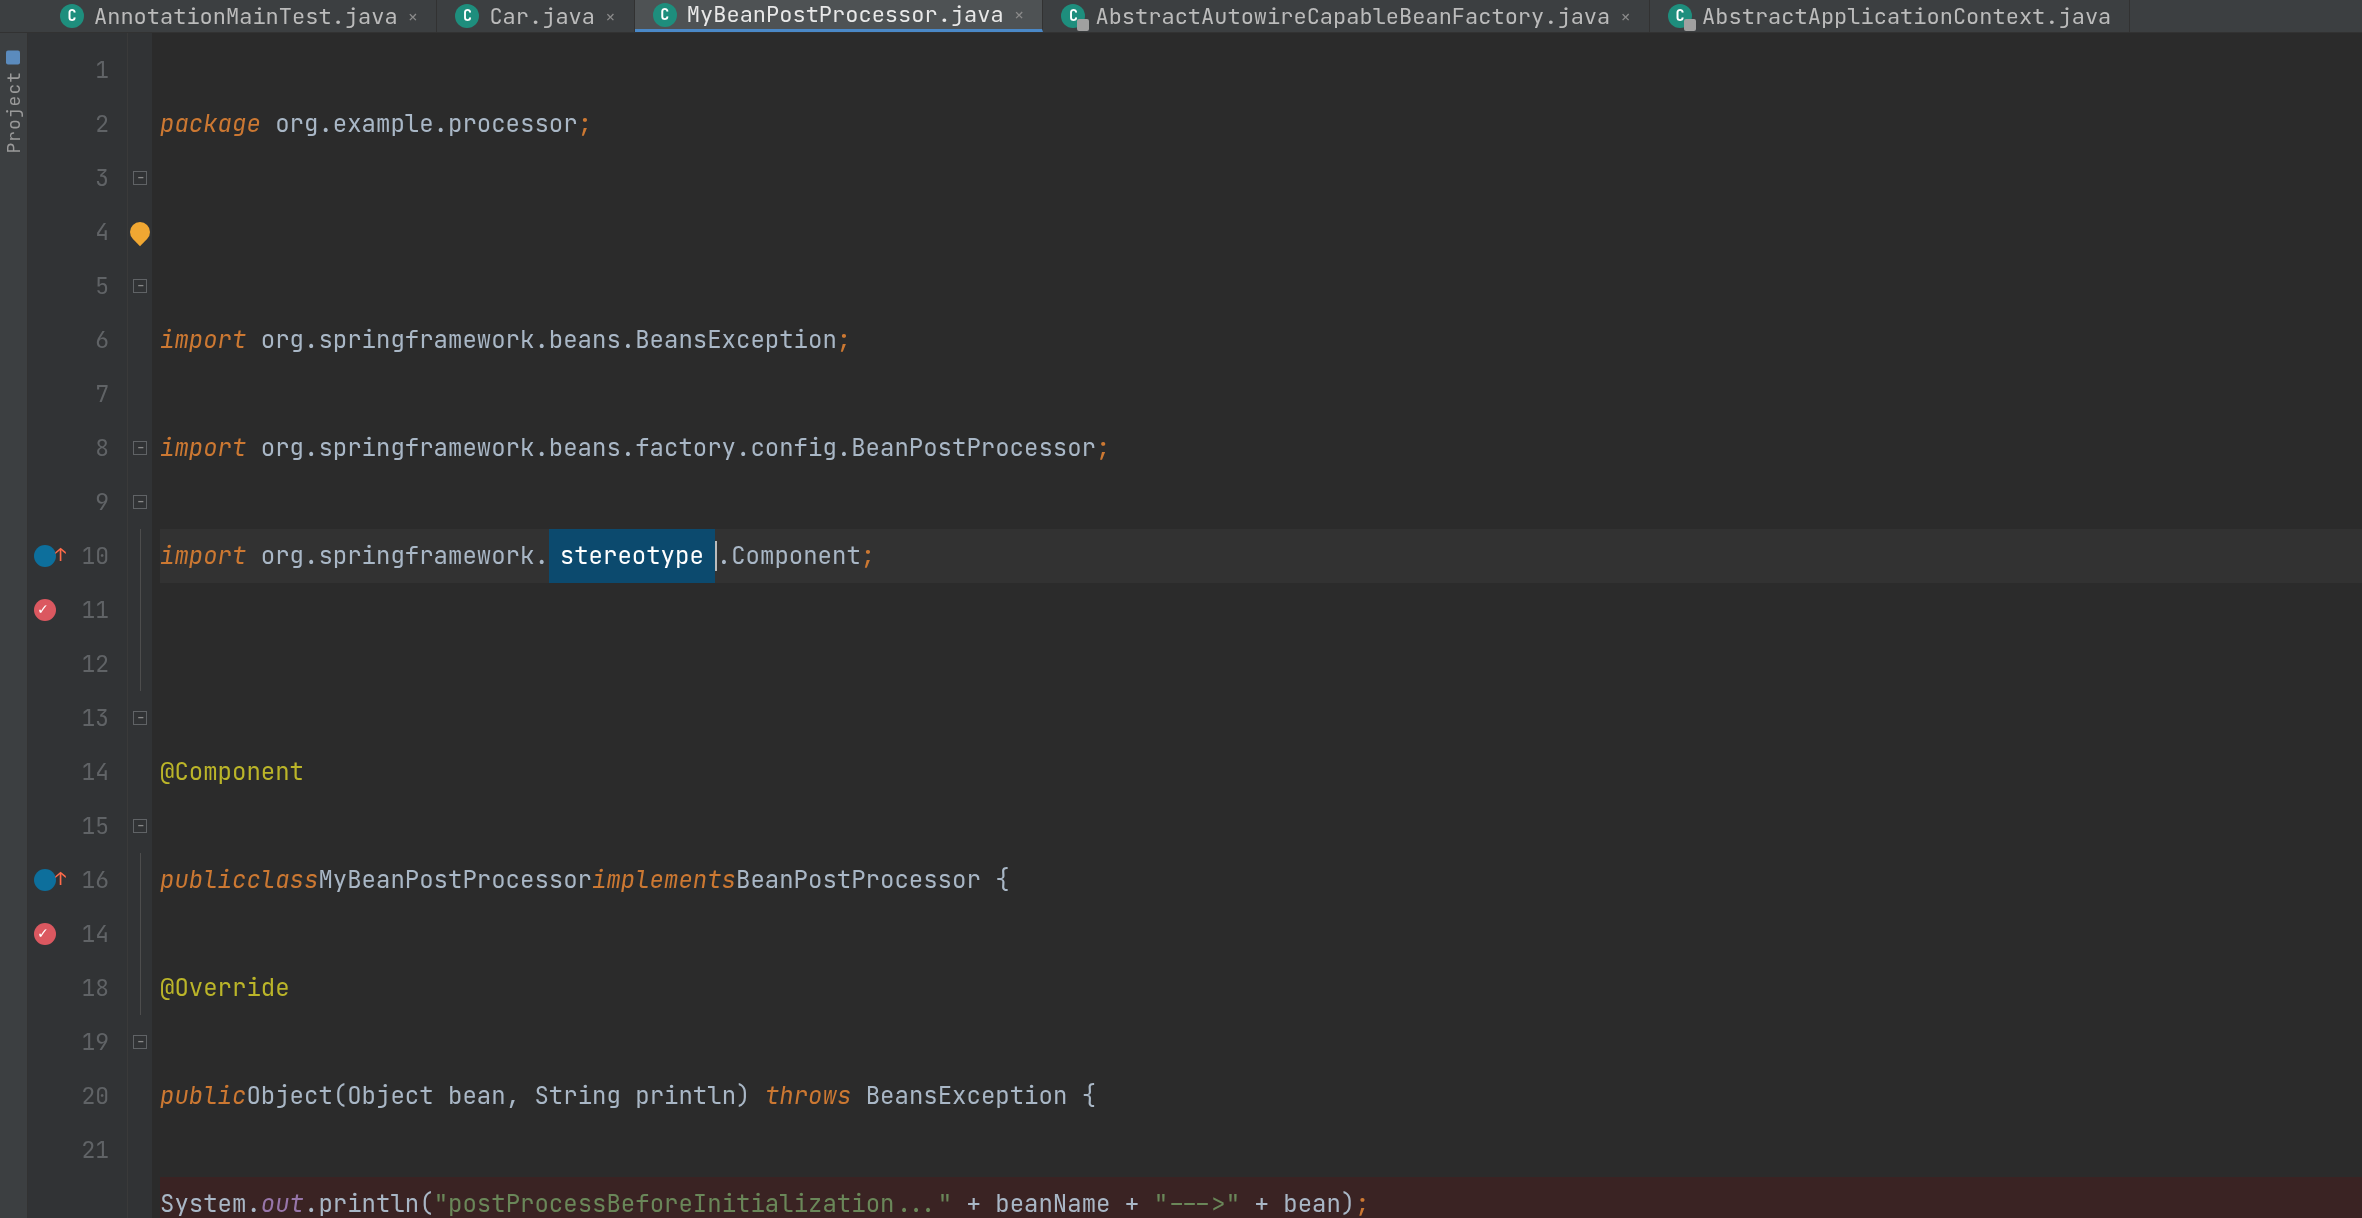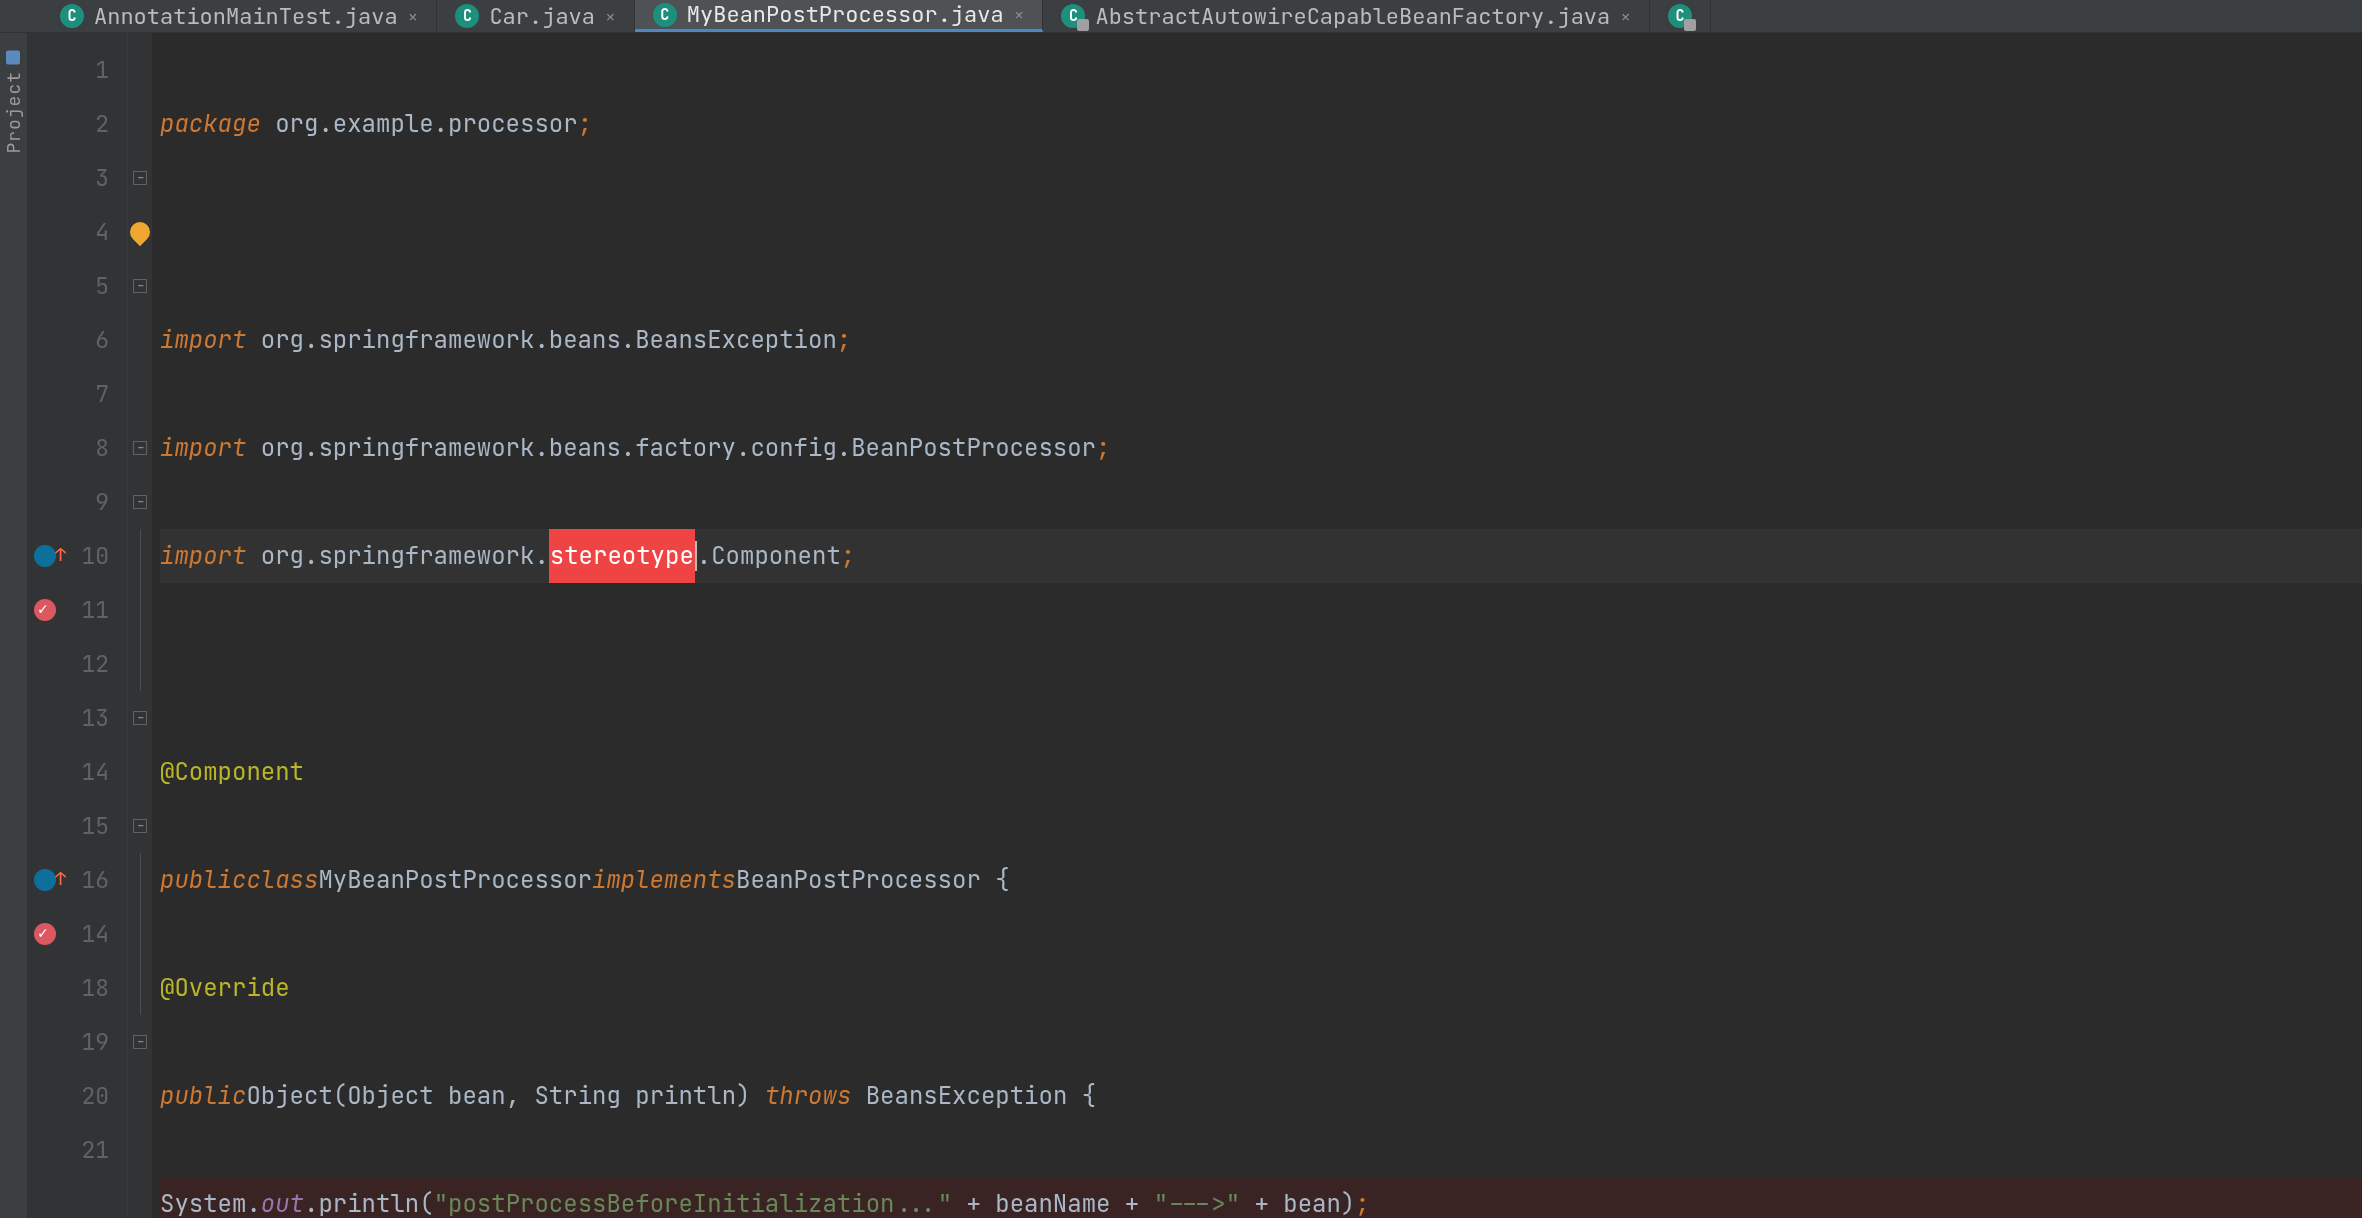--- a/index.html
+++ b/index.html
@@ -37,21 +37,21 @@
 
   .code { flex:1; padding:10px 0 0 8px; font-size:24px; line-height:54px; white-space:pre; position:relative; }
   .cl { height:54px; display:flex; align-items:center; }
   .bp-line { background:#3a2323; }
   .kw { color:#cc7832;font-style:italic; }
   .str { color:#6a8759; }
   .ann { color:#bbb529; }
   .fn  { color:#ffc66d; }
   .cls { color:#a9b7c6; }
   .fld { color:#9876aa; font-style:italic; }
-  .sel { background:#ef4444; color:#fff; padding:0 1px; }
+  .sel { background:#0c4a6e; color:#fff; padding:0 11px; }
   .hl-line{background:#323232;}
   .punct{color:#cc7832;}
   .cursor{display:inline-block;width:2px;height:30px;background:#bbbbbb;vertical-align:middle;}
 </style>
 </head>
 <body>
 
 <div class="app">
 
   <div class="tabs">
@@ -70,20 +70,21 @@
       <span>MyBeanPostProcessor.java</span>
       <span class="tab-close">×</span>
     </div>
     <div class="tab">
       <span class="ficon lock">C</span>
       <span>AbstractAutowireCapableBeanFactory.java</span>
       <span class="tab-close">×</span>
     </div>
     <div class="tab">
       <span class="ficon lock">C</span>
+      <span>AbstractApplicationContext.java</span>
     </div>
   </div>
 
   <div class="body">
 
     <div class="sidebar-left">
       <div class="side-label">
         <span>Project</span>
         <span class="side-icon" style="background:#5b8bbd;border-radius:2px;"></span>
       </div>

